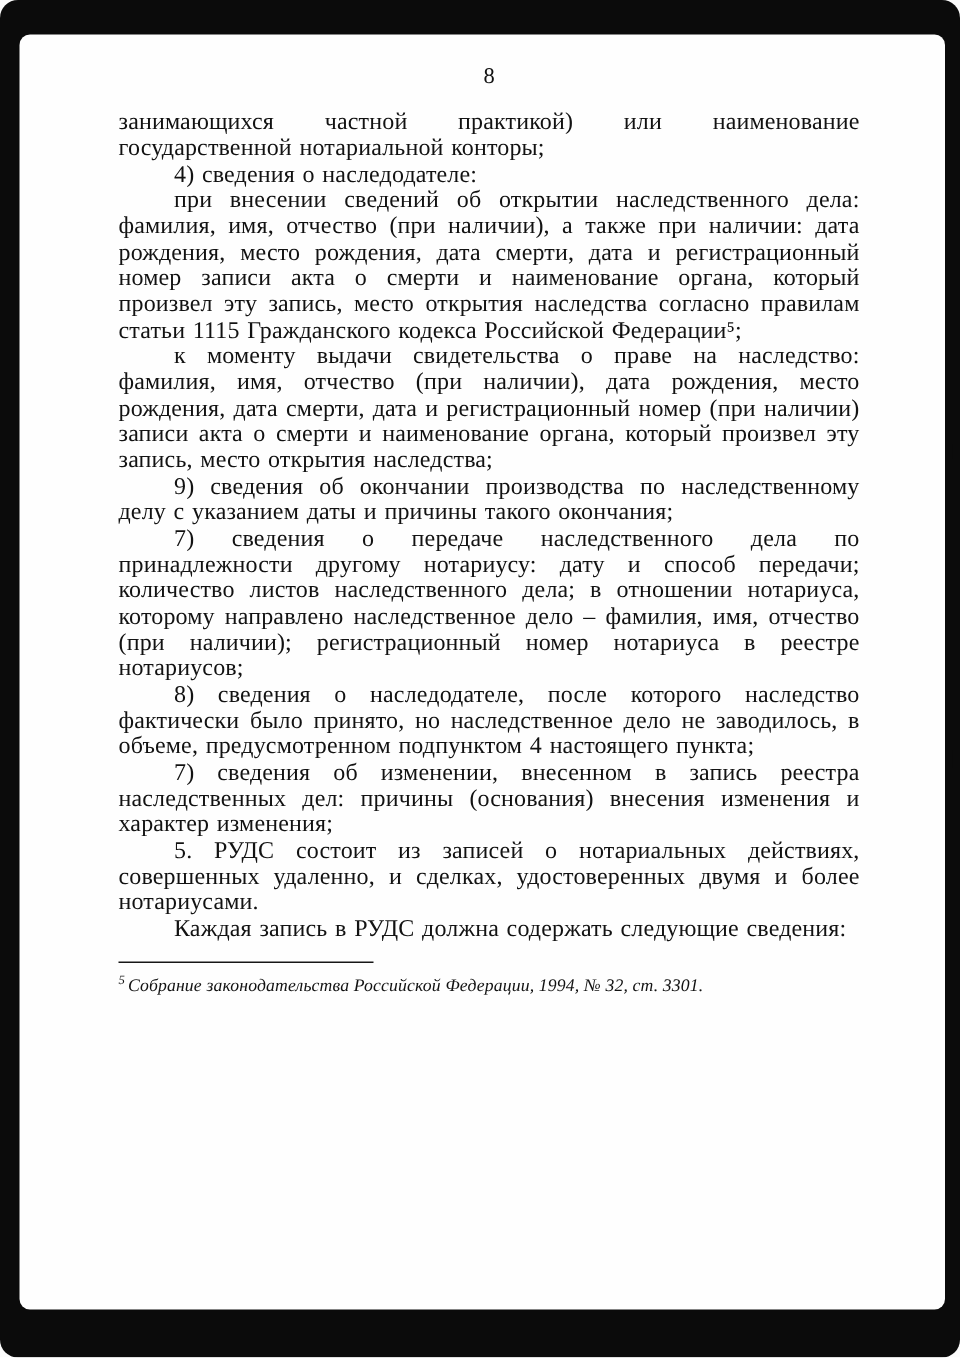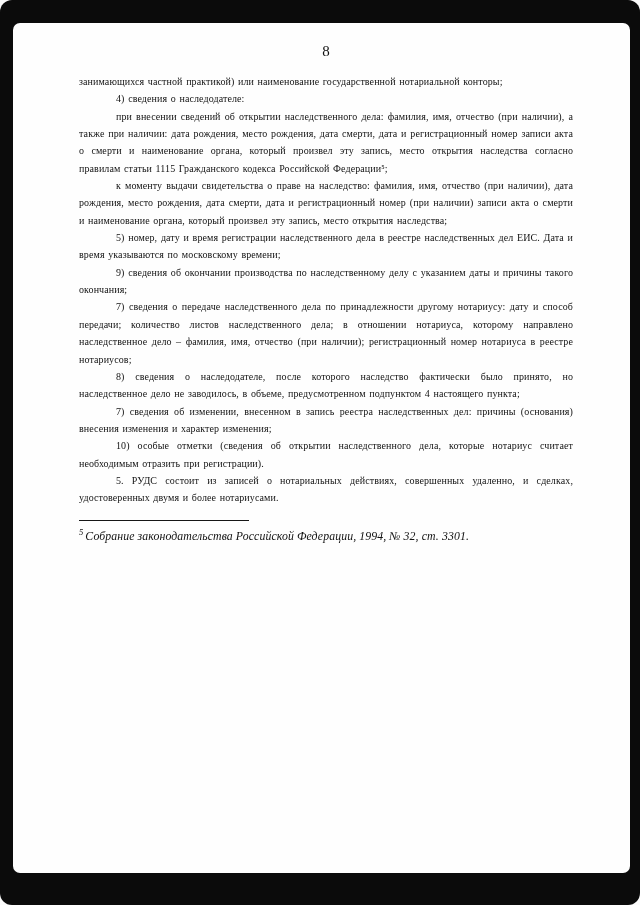--- a/index.html
+++ b/index.html
@@ -34,21 +34,21 @@
     color: #121212;
   }
   .page-number {
     text-align: center;
     font-size: 15px;
     margin: 6px 0 13px 0;
   }
   .para {
     margin: 0;
     text-align: justify;
-    font-size: 10px;
+    font-size: 16px;
     line-height: 17.35px;
     text-indent: 37px;
     letter-spacing: 0.1px;
     word-spacing: 1px;
   }
   .para.no-indent { text-indent: 0; }
   .footnote-rule {
     width: 170px;
     height: 0;
     border-top: 1.2px solid #161616;
@@ -82,24 +82,23 @@
   <div class="scan-artifact artifact-2"></div>
   <div class="scan-artifact artifact-3"></div>
 
   <div class="page">
     <div class="page-number">8</div>
 
     <p class="para no-indent">занимающихся частной практикой) или наименование государственной нотариальной конторы;</p>
     <p class="para">4) сведения о наследодателе:</p>
     <p class="para">при внесении сведений об открытии наследственного дела: фамилия, имя, отчество (при наличии), а также при наличии: дата рождения, место рождения, дата смерти, дата и регистрационный номер записи акта о смерти и наименование органа, который произвел эту запись, место открытия наследства согласно правилам статьи 1115 Гражданского кодекса Российской Федерации⁵;</p>
     <p class="para">к моменту выдачи свидетельства о праве на наследство: фамилия, имя, отчество (при наличии), дата рождения, место рождения, дата смерти, дата и регистрационный номер (при наличии) записи акта о смерти и наименование органа, который произвел эту запись, место открытия наследства;</p>
-    <p class="para">5) номер, дату и время регистрации наследственного дела в реестре наследственных дел ЕИС. Дата и время указываются по московскому времени;</p>
     <p class="para">9) сведения об окончании производства по наследственному делу с указанием даты и причины такого окончания;</p>
     <p class="para">7) сведения о передаче наследственного дела по принадлежности другому нотариусу: дату и способ передачи; количество листов наследственного дела; в отношении нотариуса, которому направлено наследственное дело – фамилия, имя, отчество (при наличии); регистрационный номер нотариуса в реестре нотариусов;</p>
     <p class="para">8) сведения о наследодателе, после которого наследство фактически было принято, но наследственное дело не заводилось, в объеме, предусмотренном подпунктом 4 настоящего пункта;</p>
     <p class="para">7) сведения об изменении, внесенном в запись реестра наследственных дел: причины (основания) внесения изменения и характер изменения;</p>
-    <p class="para">10) особые отметки (сведения об открытии наследственного дела, которые нотариус считает необходимым отразить при регистрации).</p>
     <p class="para">5. РУДС состоит из записей о нотариальных действиях, совершенных удаленно, и сделках, удостоверенных двумя и более нотариусами.</p>
+    <p class="para">Каждая запись в РУДС должна содержать следующие сведения:</p>
 
     <div class="footnote-rule"></div>
     <div class="footnote-line"><sup>5</sup><span>Собрание законодательства Российской Федерации, 1994, № 32, ст. 3301.</span></div>
   </div>
 </div>
 
 </body></html>

